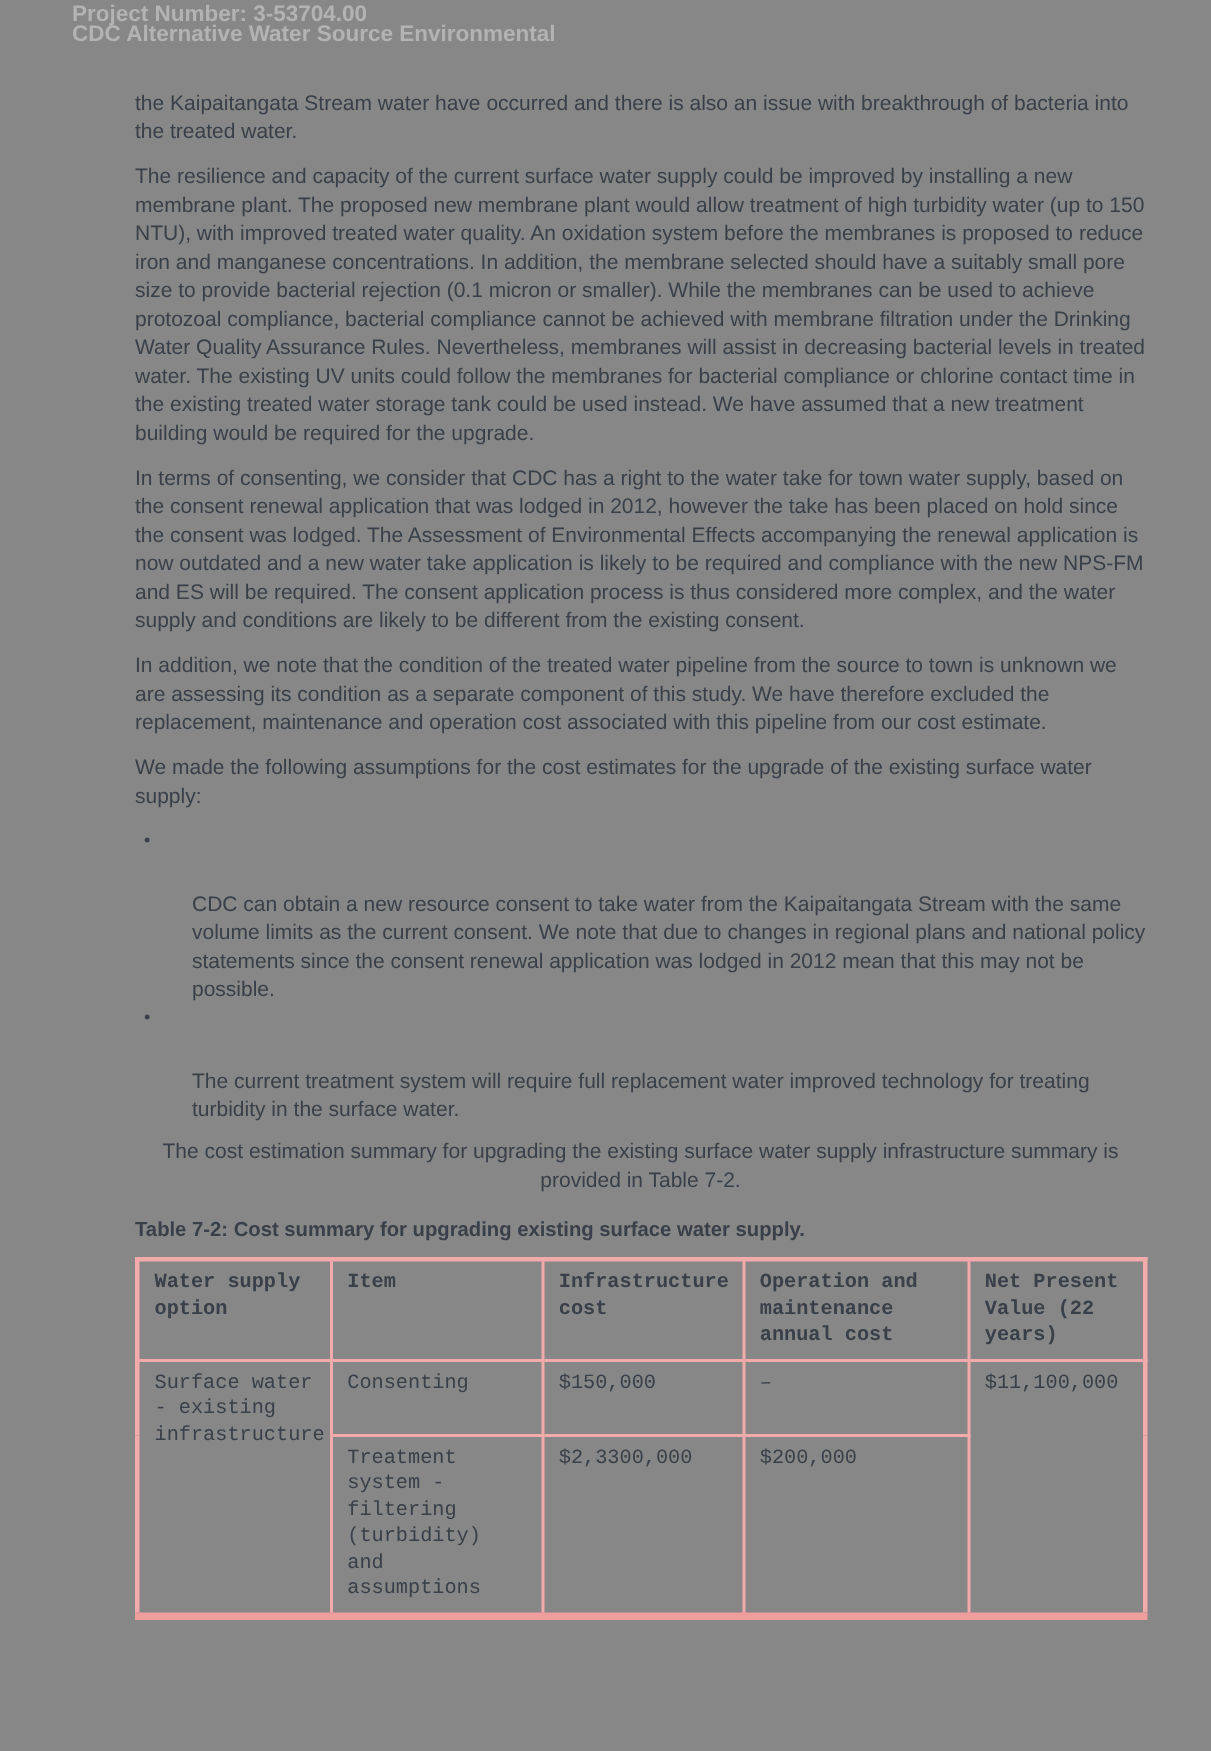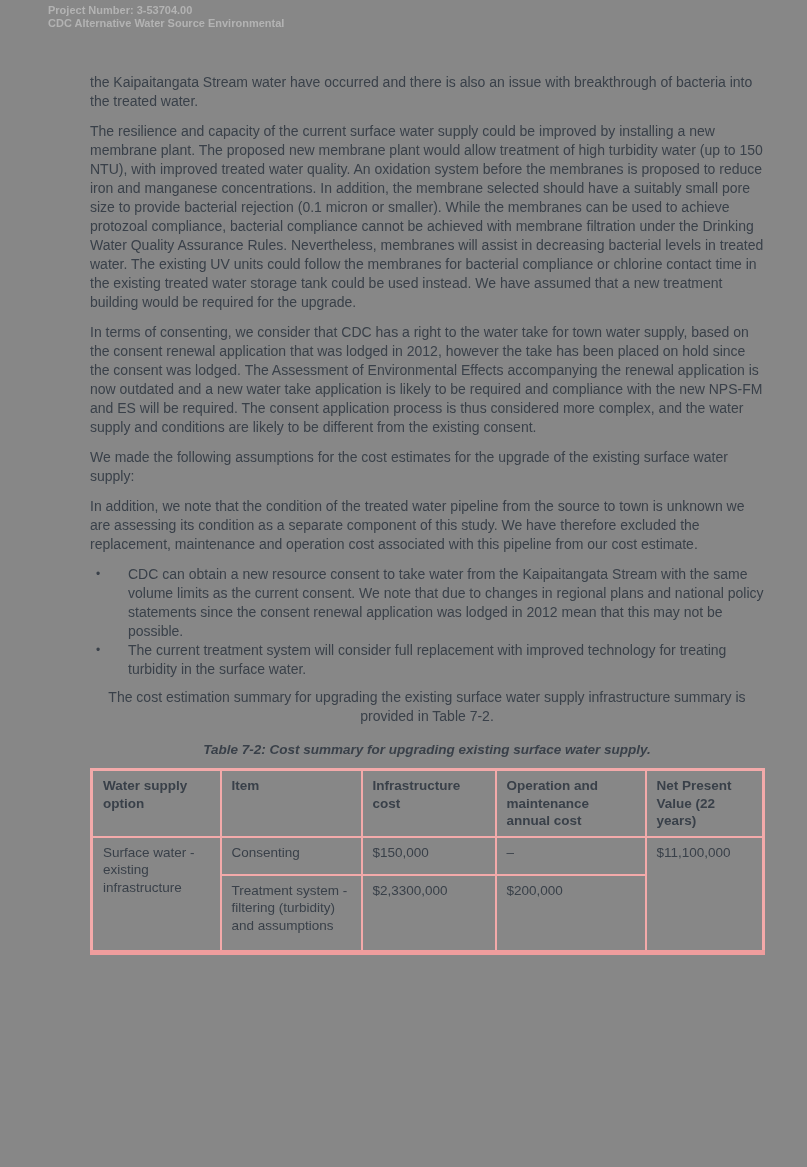--- a/index.html
+++ b/index.html
@@ -7,94 +7,93 @@
     width: 807px; height: 1167px;
     background: #878787;
     font-family: "Liberation Sans", sans-serif;
     color: #394049;
     position: relative;
     overflow: hidden;
   }
   .page-header {
     position: absolute;
     left: 48px; top: 4px;
-    font-size: 11px;
+    font-size: 15px;
     font-weight: bold;
     line-height: 12.5px;
     color: #b3b3b3;
   }
   .content {
     position: absolute;
-    left: 90px; top: 73px;
+    left: 90px; top: 59px;
     width: 674px;
     font-size: 14px;
     line-height: 19px;
   }
   .content p { margin: 0 0 11px 0; }
   .bullet-list { margin: 0 0 9px 0; }
   .bullet-row { display: flex; }
   .bullet-dot {
     width: 38px;
     padding-left: 6px;
     box-sizing: border-box;
     font-size: 12px;
   }
-  .bullet-text { flex: 1; }
+  .bullet-text { flex: 1; margin-top: 42px; }
   .closing-paragraph { margin-bottom: 14px !important; text-align: center; }
   .table-caption {
-    font-style: italic;
     font-weight: bold;
     font-size: 13.5px;
     margin: 0 0 9px 0;
-    text-align: center;
   }
   table.cost-table {
     border-collapse: collapse;
     table-layout: fixed;
     width: 672px;
     border: 3px solid #f3aaaa;
     border-bottom: 5px solid #ef9d9d;
   }
   table.cost-table th, table.cost-table td {
     border: 2px solid #f3aaaa;
     vertical-align: top;
     text-align: left;
     padding: 6px 10px;
     font-size: 13.5px;
     line-height: 17.5px;
     overflow: hidden;
+    font-family: Liberation Mono, monospace;
   }
   table.cost-table th { font-weight: bold; }
   tr.header-row { height: 65px; }
-  tr.body-row-1 { height: 38px; }
+  tr.body-row-1 { height: 50px; }
   tr.body-row-2 { height: 78px; }
 </style>
 </head>
 <body>
 
 <div class="page-header">
   <div>Project Number: 3-53704.00</div>
   <div>CDC Alternative Water Source Environmental</div>
 </div>
 
 <div class="content">
   <p>the Kaipaitangata Stream water have occurred and there is also an issue with breakthrough of bacteria into the treated water.</p>
   <p>The resilience and capacity of the current surface water supply could be improved by installing a new membrane plant. The proposed new membrane plant would allow treatment of high turbidity water (up to 150 NTU), with improved treated water quality. An oxidation system before the membranes is proposed to reduce iron and manganese concentrations. In addition, the membrane selected should have a suitably small pore size to provide bacterial rejection (0.1 micron or smaller). While the membranes can be used to achieve protozoal compliance, bacterial compliance cannot be achieved with membrane filtration under the Drinking Water Quality Assurance Rules. Nevertheless, membranes will assist in decreasing bacterial levels in treated water. The existing UV units could follow the membranes for bacterial compliance or chlorine contact time in the existing treated water storage tank could be used instead. We have assumed that a new treatment building would be required for the upgrade.</p>
   <p>In terms of consenting, we consider that CDC has a right to the water take for town water supply, based on the consent renewal application that was lodged in 2012, however the take has been placed on hold since the consent was lodged. The Assessment of Environmental Effects accompanying the renewal application is now outdated and a new water take application is likely to be required and compliance with the new NPS-FM and ES will be required. The consent application process is thus considered more complex, and the water supply and conditions are likely to be different from the existing consent.</p>
+  <p>In addition, we note that the condition of the treated water pipeline from the source to town is unknown we are assessing its condition as a separate component of this study. We have therefore excluded the replacement, maintenance and operation cost associated with this pipeline from our cost estimate.</p>
   <p>We made the following assumptions for the cost estimates for the upgrade of the existing surface water supply:</p>
-  <p>In addition, we note that the condition of the treated water pipeline from the source to town is unknown we are assessing its condition as a separate component of this study. We have therefore excluded the replacement, maintenance and operation cost associated with this pipeline from our cost estimate.</p>
 
   <div class="bullet-list">
     <div class="bullet-row">
       <span class="bullet-dot">•</span>
       <span class="bullet-text">CDC can obtain a new resource consent to take water from the Kaipaitangata Stream with the same volume limits as the current consent. We note that due to changes in regional plans and national policy statements since the consent renewal application was lodged in 2012 mean that this may not be possible.</span>
     </div>
     <div class="bullet-row">
       <span class="bullet-dot">•</span>
-      <span class="bullet-text">The current treatment system will consider full replacement with improved technology for treating turbidity in the surface water.</span>
+      <span class="bullet-text">The current treatment system will require full replacement water improved technology for treating turbidity in the surface water.</span>
     </div>
   </div>
 
   <p class="closing-paragraph">The cost estimation summary for upgrading the existing surface water supply infrastructure summary is provided in Table 7-2.</p>
 
   <div class="table-caption">Table 7-2: Cost summary for upgrading existing surface water supply.</div>
 
   <table class="cost-table">
     <colgroup>
       <col style="width:129px">

